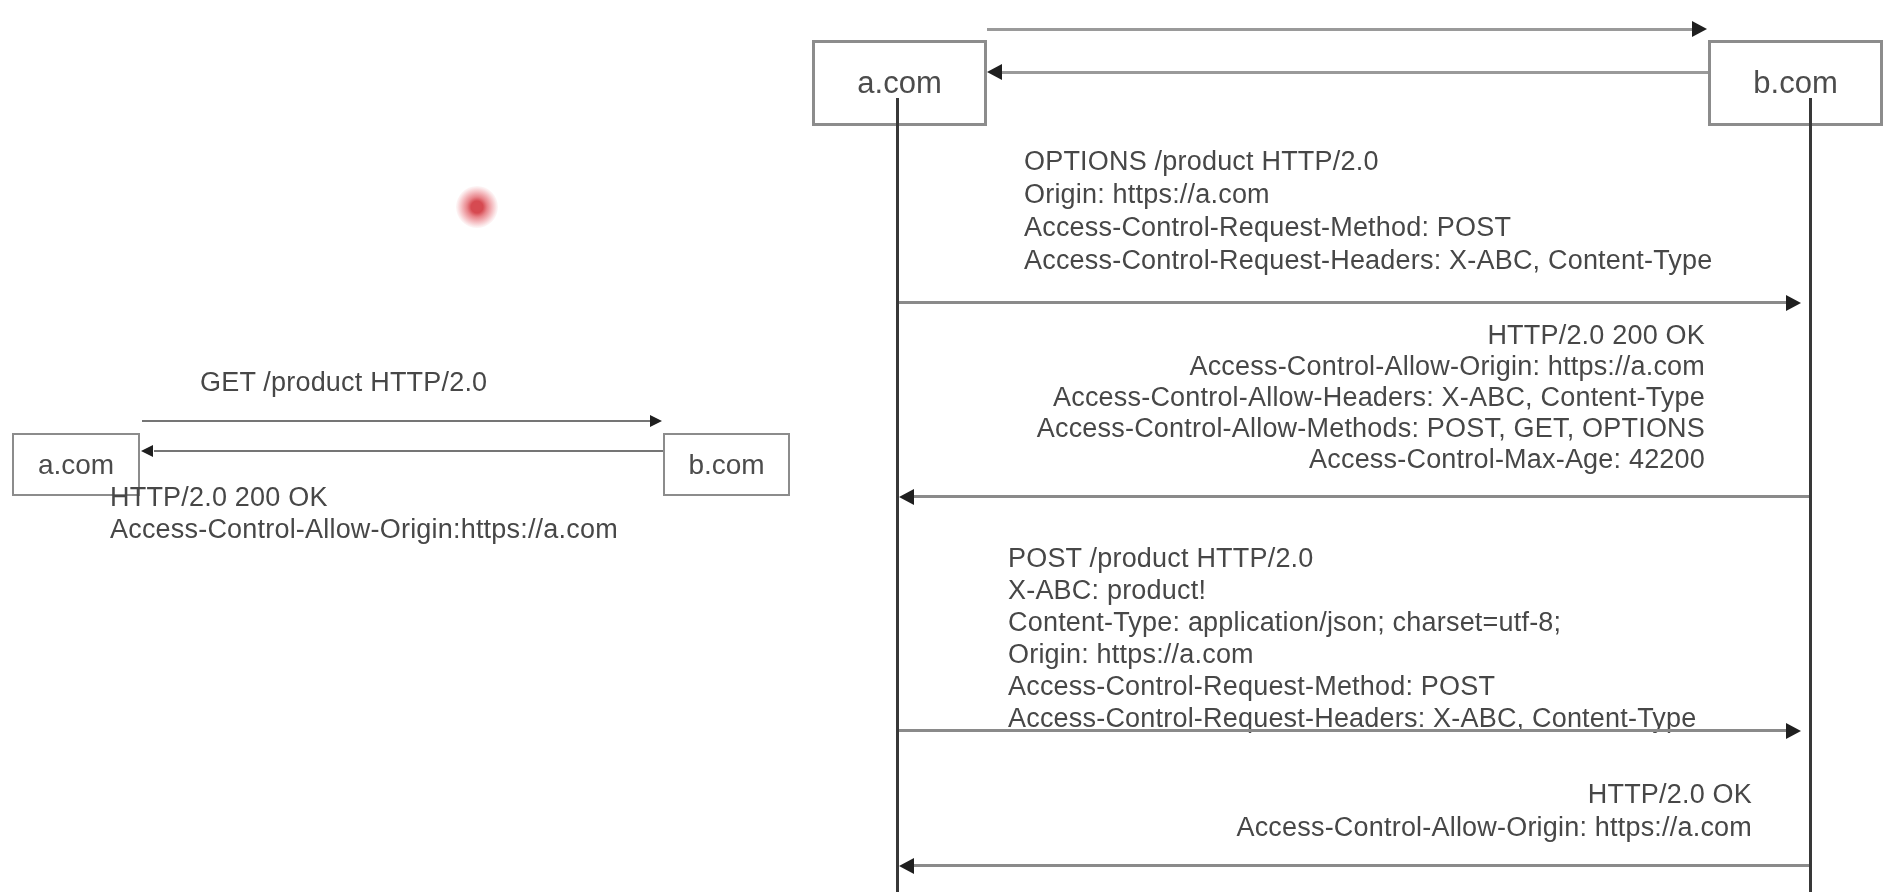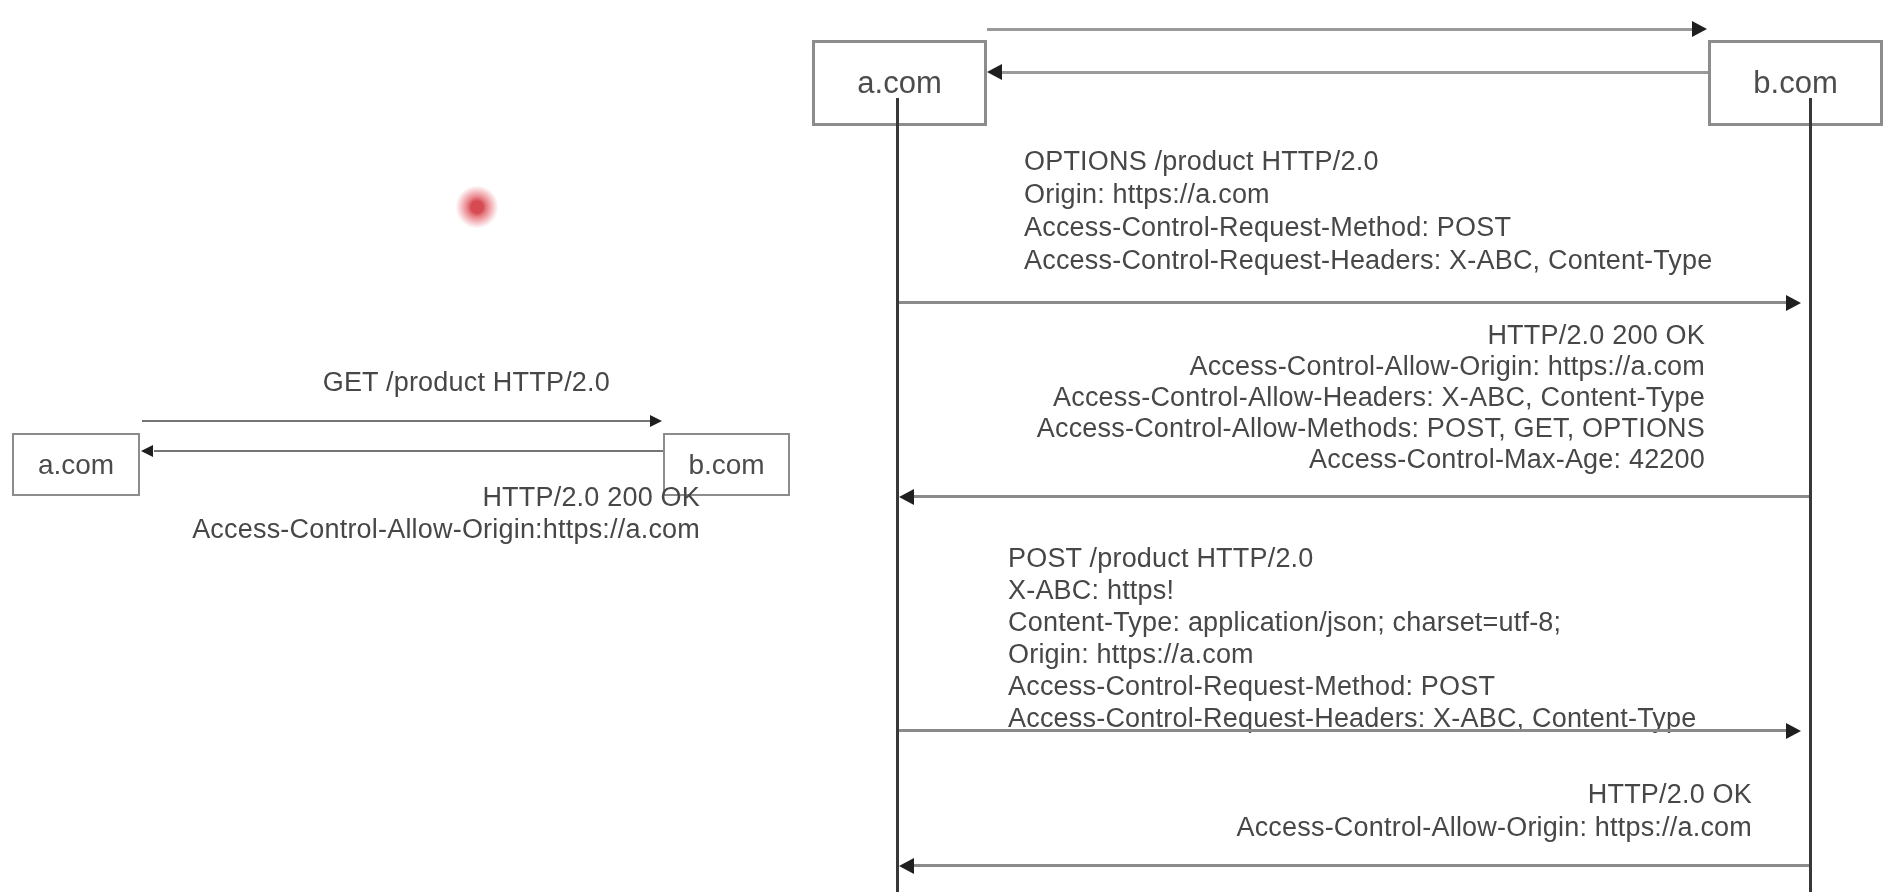--- a/index.html
+++ b/index.html
@@ -39,21 +39,21 @@
 
   
   .msg {
     position: absolute;
     font-size: 27px;
     line-height: 32px;
     color: #474747;
     letter-spacing: 0.2px;
   }
   .msg.r { text-align: right; }
-  .msg.c { text-align: right; }
+  .msg.c { text-align: left; }
   .msg div { white-space: nowrap; }
 
   
   .laser {
     position: absolute;
     width: 42px; height: 42px;
     border-radius: 50%;
     background: radial-gradient(circle,
       #d64a51 0%, #d64a51 20%,
       #e8858b 34%,
@@ -121,21 +121,21 @@
     <div>Access-Control-Allow-Origin: https://a.com</div>
     <div>Access-Control-Allow-Headers: X-ABC, Content-Type</div>
     <div>Access-Control-Allow-Methods: POST, GET, OPTIONS</div>
     <div>Access-Control-Max-Age: 42200</div>
   </div>
   <div class="hline" style="left:913px; top:495px; width:896px;"></div>
   <div class="head left-lg" style="left:899px; top:489px;"></div>
 
   <div class="msg" style="left:1008px; top:518px;margin-top:24px;">
     <div>POST /product HTTP/2.0</div>
-    <div>X-ABC: https!</div>
+    <div>X-ABC: product!</div>
     <div>Content-Type: application/json; charset=utf-8;</div>
     <div>Origin: https://a.com</div>
     <div>Access-Control-Request-Method: POST</div>
     <div>Access-Control-Request-Headers: X-ABC, Content-Type</div>
   </div>
   <div class="hline" style="left:899px; top:729px; width:890px;"></div>
   <div class="head right-lg" style="left:1786px; top:723px;"></div>
 
   <div class="msg r" style="left:952px; top:778px; width:800px; line-height:33px;">
     <div>HTTP/2.0 OK</div>

